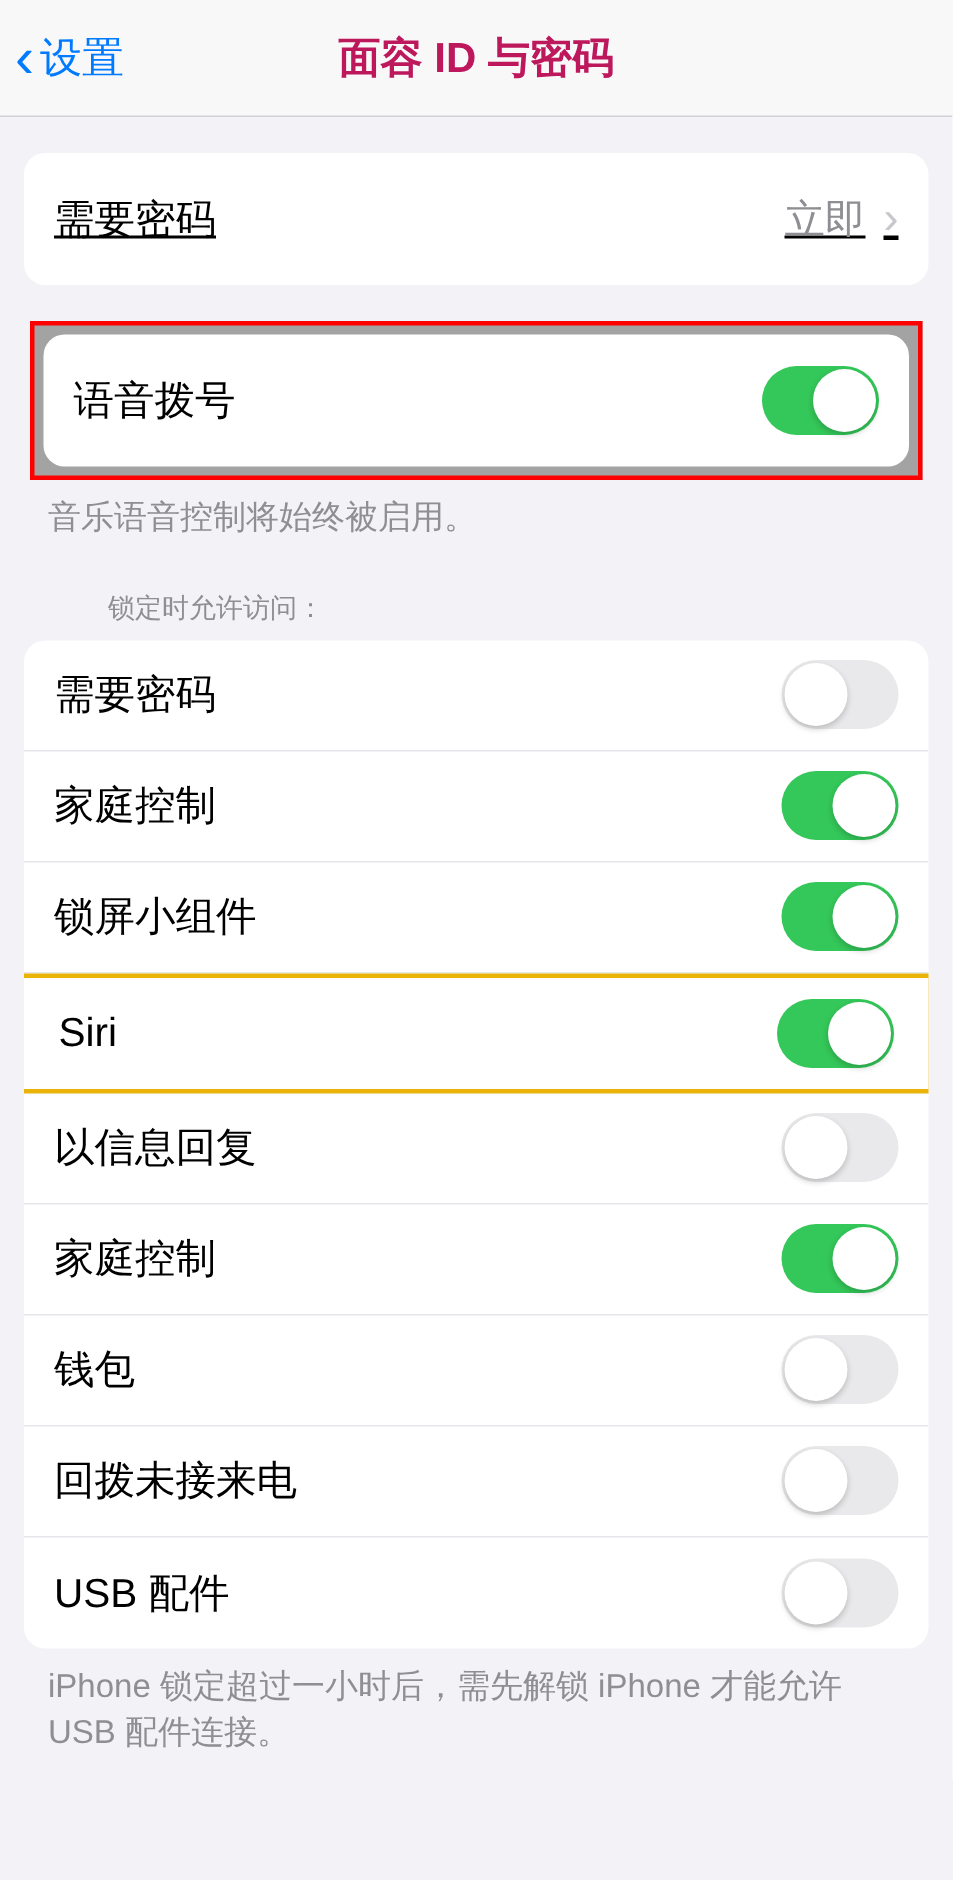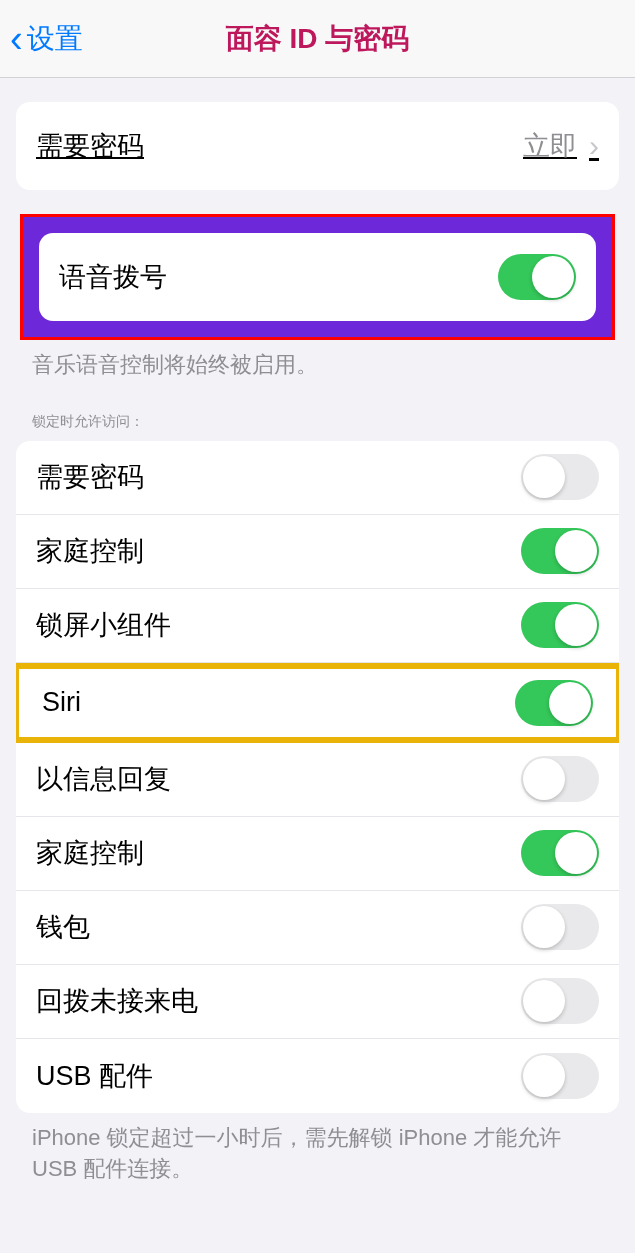--- a/index.html
+++ b/index.html
@@ -115,44 +115,45 @@
     .toggle.off .toggle-knob {
       left: 2px;
     }
     .footer-text {
       font-size: 22px;
       color: #8e8e93;
       padding: 10px 32px 0 32px;
       line-height: 1.4;
     }
     .section-header {
-      font-size: 14px;
+      font-size: 18px;
       color: #8e8e93;
       padding: 32px 49px 10px 32px;
+      margin-left: 40px;
     }
     .group-after-header {
       margin-top: 0;
     }
     .row.red-box {
-      border: 6px solid #eab308;
+      border: 3px solid #eab308;
       margin: 0 -3px;
       padding: 0 23px;
       min-height: 80px;
       position: relative;
       z-index: 1;
     }
     .single-row-group {
       margin-top: 24px;
       text-decoration: underline;
     }
     .highlight-box-1 {
       margin: 24px 20px 0 20px;
       border: 3px solid #ff0000;
-      padding: 16px;
-      background: #6d28d9;
+      padding: 6px;
+      background: #a3a3a3;
     }
     .highlight-box-1 .group {
       margin: 0;
     }
     .row.row-inside-highlight {
       min-height: 88px;
     }
   </style>
 </head>
 <body>

